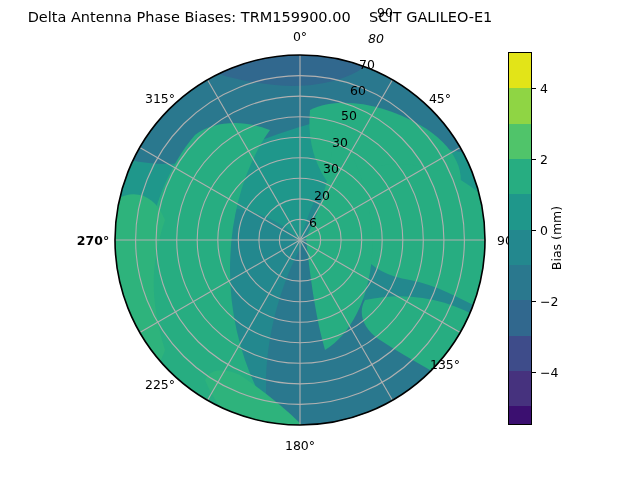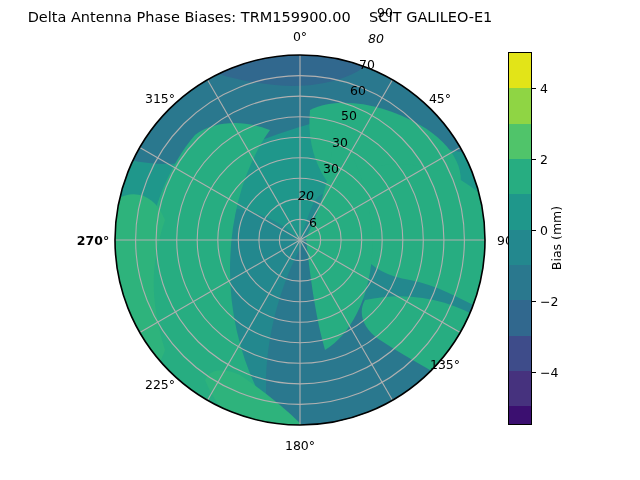--- a/index.html
+++ b/index.html
@@ -227,21 +227,21 @@
     <div class="theta-label" style="left:190px; top:-14px;">0°</div>
     <div class="theta-label" style="left:330px; top:48px;">45°</div>
     <div class="theta-label" style="left:395px; top:190px;">90</div>
     <div class="theta-label" style="left:335px; top:314px;">135°</div>
     <div class="theta-label" style="left:190px; top:395px;">180°</div>
     <div class="theta-label" style="left:50px; top:334px;">225°</div>
     <div class="theta-label" style="left:-17px; top:190px;font-weight:bold;">270°</div>
     <div class="theta-label" style="left:50px; top:48px;">315°</div>
 
     <div class="r-label" style="left:203px; top:172px;">6</div>
-    <div class="r-label" style="left:196px; top:145px;font-style:italic;">20</div>
+    <div class="r-label" style="left:212px; top:145px;">20</div>
     <div class="r-label" style="left:221px; top:118px;">30</div>
     <div class="r-label" style="left:230px; top:92px;">30</div>
     <div class="r-label" style="left:239px; top:65px;">50</div>
     <div class="r-label" style="left:248px; top:40px;">60</div>
     <div class="r-label" style="left:257px; top:14px;">70</div>
     <div class="r-label" style="left:266px; top:-12px;font-style:italic;">80</div>
     <div class="r-label" style="left:275px; top:-38px;">90</div>
   </div>
 
   <div id="colorbar-axes">

